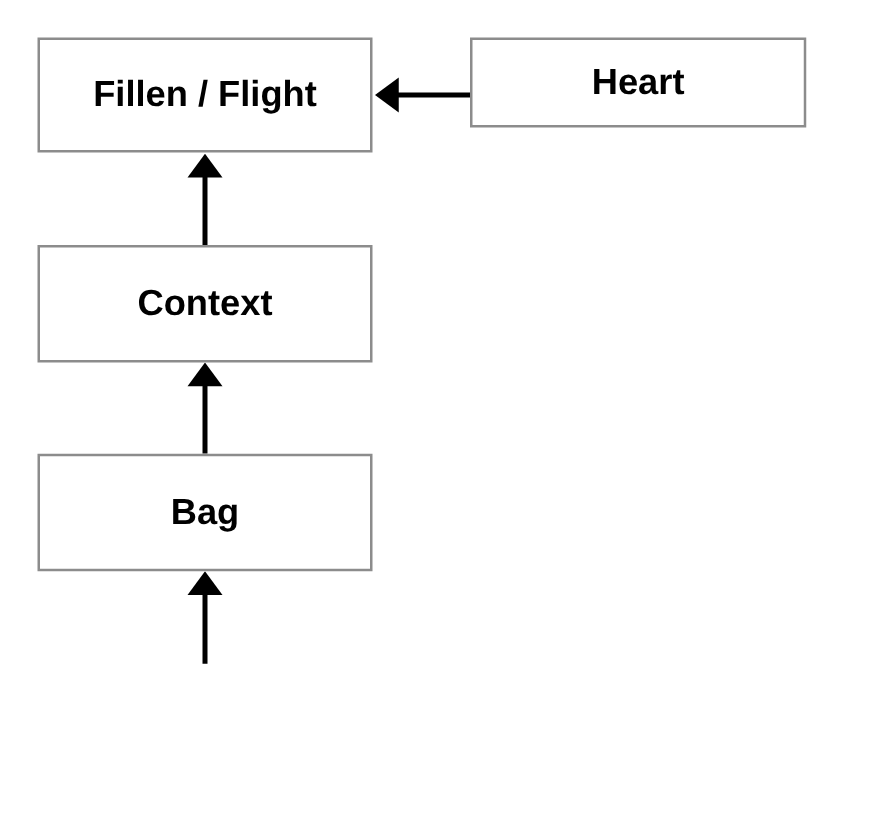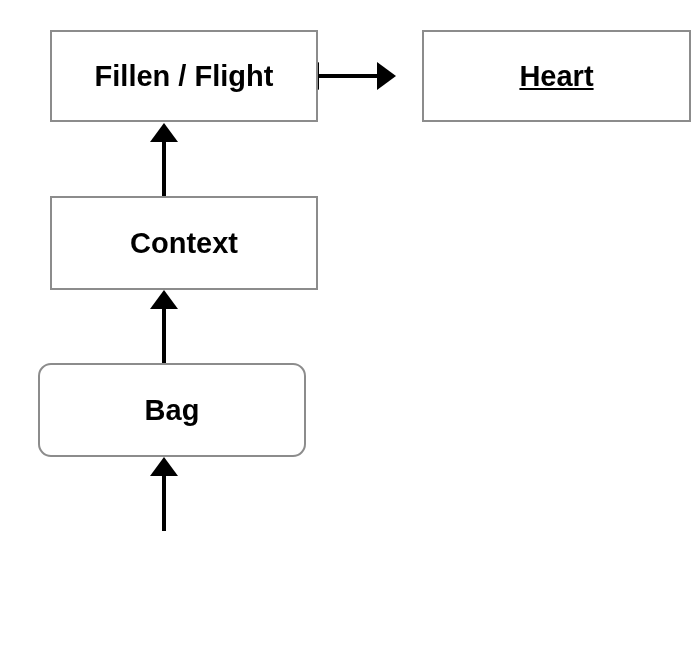--- a/index.html
+++ b/index.html
@@ -33,26 +33,25 @@
     background: #ffffff;
     border: 2px solid #8c8c8c;
     display: flex;
     align-items: center;
     justify-content: center;
     font-size: 29px;
     font-weight: 700;
     color: #000000;
     text-align: center;
     line-height: 1;
-    margin-left: 20px;
   }
   .node-fillen-flight { left: 30px;  top: 30px;  width: 268px; height: 92px; }
-  .node-heart         { left: 402px; top: 30px;  width: 269px; height: 92px; text-decoration: underline; }
+  .node-heart         { left: 376px; top: 30px;  width: 269px; height: 72px; }
   .node-context       { left: 30px;  top: 196px; width: 268px; height: 94px; text-align: right; }
-  .node-bag           { left: 18px;  top: 363px; width: 268px; height: 94px; border-radius: 13px; }
+  .node-bag           { left: 30px;  top: 363px; width: 268px; height: 94px; }
   .node-fillen-diet   { left: 30px;  top: 531px; width: 268px; height: 92px; }
 </style>
 </head>
 <body>
 
 <div class="canvas">
 
   <svg class="edges-layer" width="697" height="654" viewBox="0 0 697 654" xmlns="http://www.w3.org/2000/svg" aria-hidden="true">
 
     <g stroke="#000000" fill="#000000">

